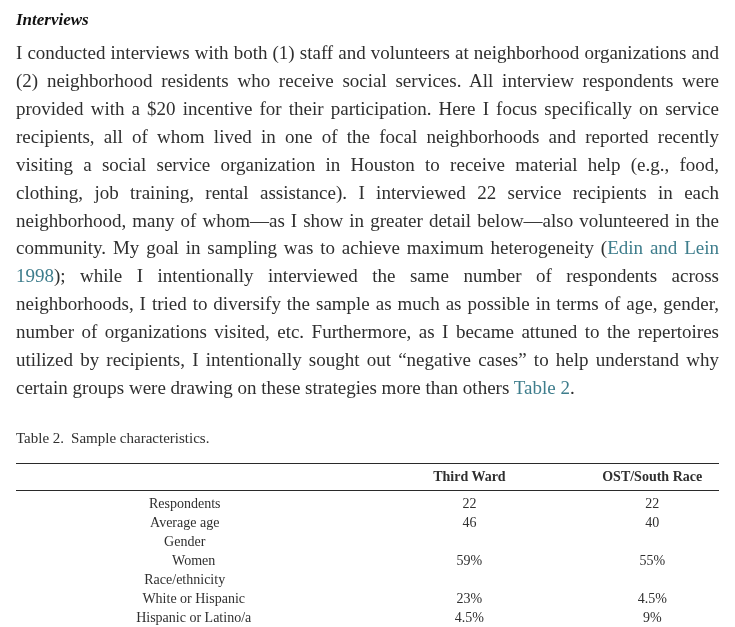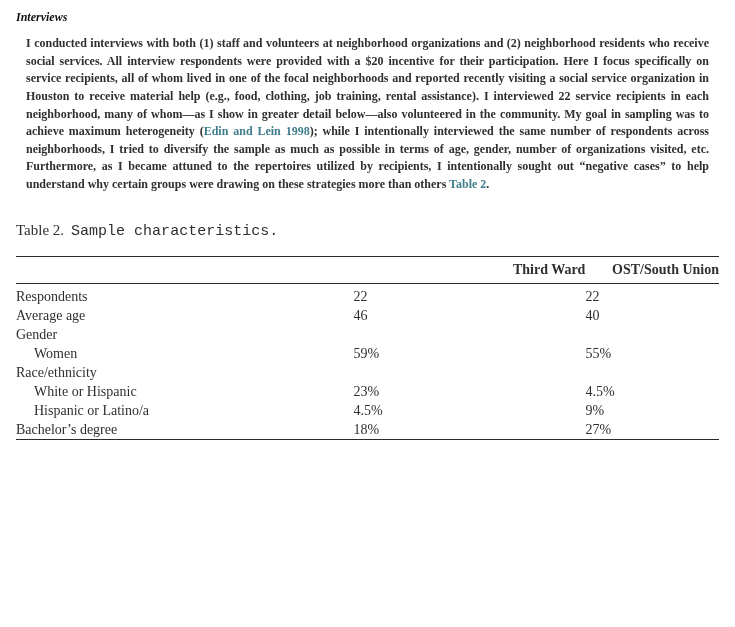--- a/index.html
+++ b/index.html
@@ -12,67 +12,65 @@
     overflow: hidden;
     font-family: "Liberation Serif", "DejaVu Serif", serif;
     color: #2f2f2f;
   }
   .page {
     padding: 8px 16px 0 16px;
   }
   .section-heading {
     font-style: italic;
     font-weight: 600;
-    font-size: 12px;
+    font-size: 17px;
     color: #111111;
     margin: 2px 0 9px 0;
   }
   .body-text {
-    font-size: 12px;
+    font-size: 19px;
     line-height: 1.47;
     text-align: justify;
-    margin: 10px;
+    margin: 0;
     color: #2f2f2f;
-    font-weight: bold;
   }
   .inline-link {
     color: #3e7d8c;
     text-decoration: none;
     cursor: pointer;
   }
   .table-caption {
     margin-top: 28px;
     margin-bottom: 16px;
     font-size: 15px;
     color: #2f2f2f;
   }
   .table-caption .caption-text {
     margin-left: 7px;
-    font-family: Liberation Mono, monospace;
   }
   table.sample-table {
     width: 100%;
     border-collapse: collapse;
     font-size: 14px;
     color: #2f2f2f;
   }
   table.sample-table thead tr {
     border-top: 1.5px solid #2a2a2a;
     border-bottom: 1.5px solid #2a2a2a;
   }
   table.sample-table tbody tr:last-child {
     border-bottom: 1.5px solid #2a2a2a;
   }
   table.sample-table th {
-    text-align: right;
+    text-align: center;
     font-weight: bold;
     padding: 5px 0 5px 0;
   }
   table.sample-table td {
-    text-align: left;
+    text-align: center;
     padding: 1.5px 0 1.5px 0;
   }
   table.sample-table th:nth-child(1),
   table.sample-table td:nth-child(1) { width: 48%; }
   table.sample-table th:nth-child(2),
   table.sample-table td:nth-child(2) { width: 33%; }
   table.sample-table th:nth-child(3),
   table.sample-table td:nth-child(3) { width: 19%; }
   table.sample-table td.indent {
     padding-left: 18px;
@@ -94,21 +92,21 @@
 
   <div class="table-caption">
     <span class="caption-label">Table 2.</span><span class="caption-text">Sample characteristics.</span>
   </div>
 
   <table class="sample-table">
     <thead>
       <tr>
         <th></th>
         <th>Third Ward</th>
-        <th>OST/South Union</th>
+        <th>OST/South Race</th>
       </tr>
     </thead>
     <tbody>
       <tr>
         <td>Respondents</td>
         <td>22</td>
         <td>22</td>
       </tr>
       <tr>
         <td>Average age</td>

